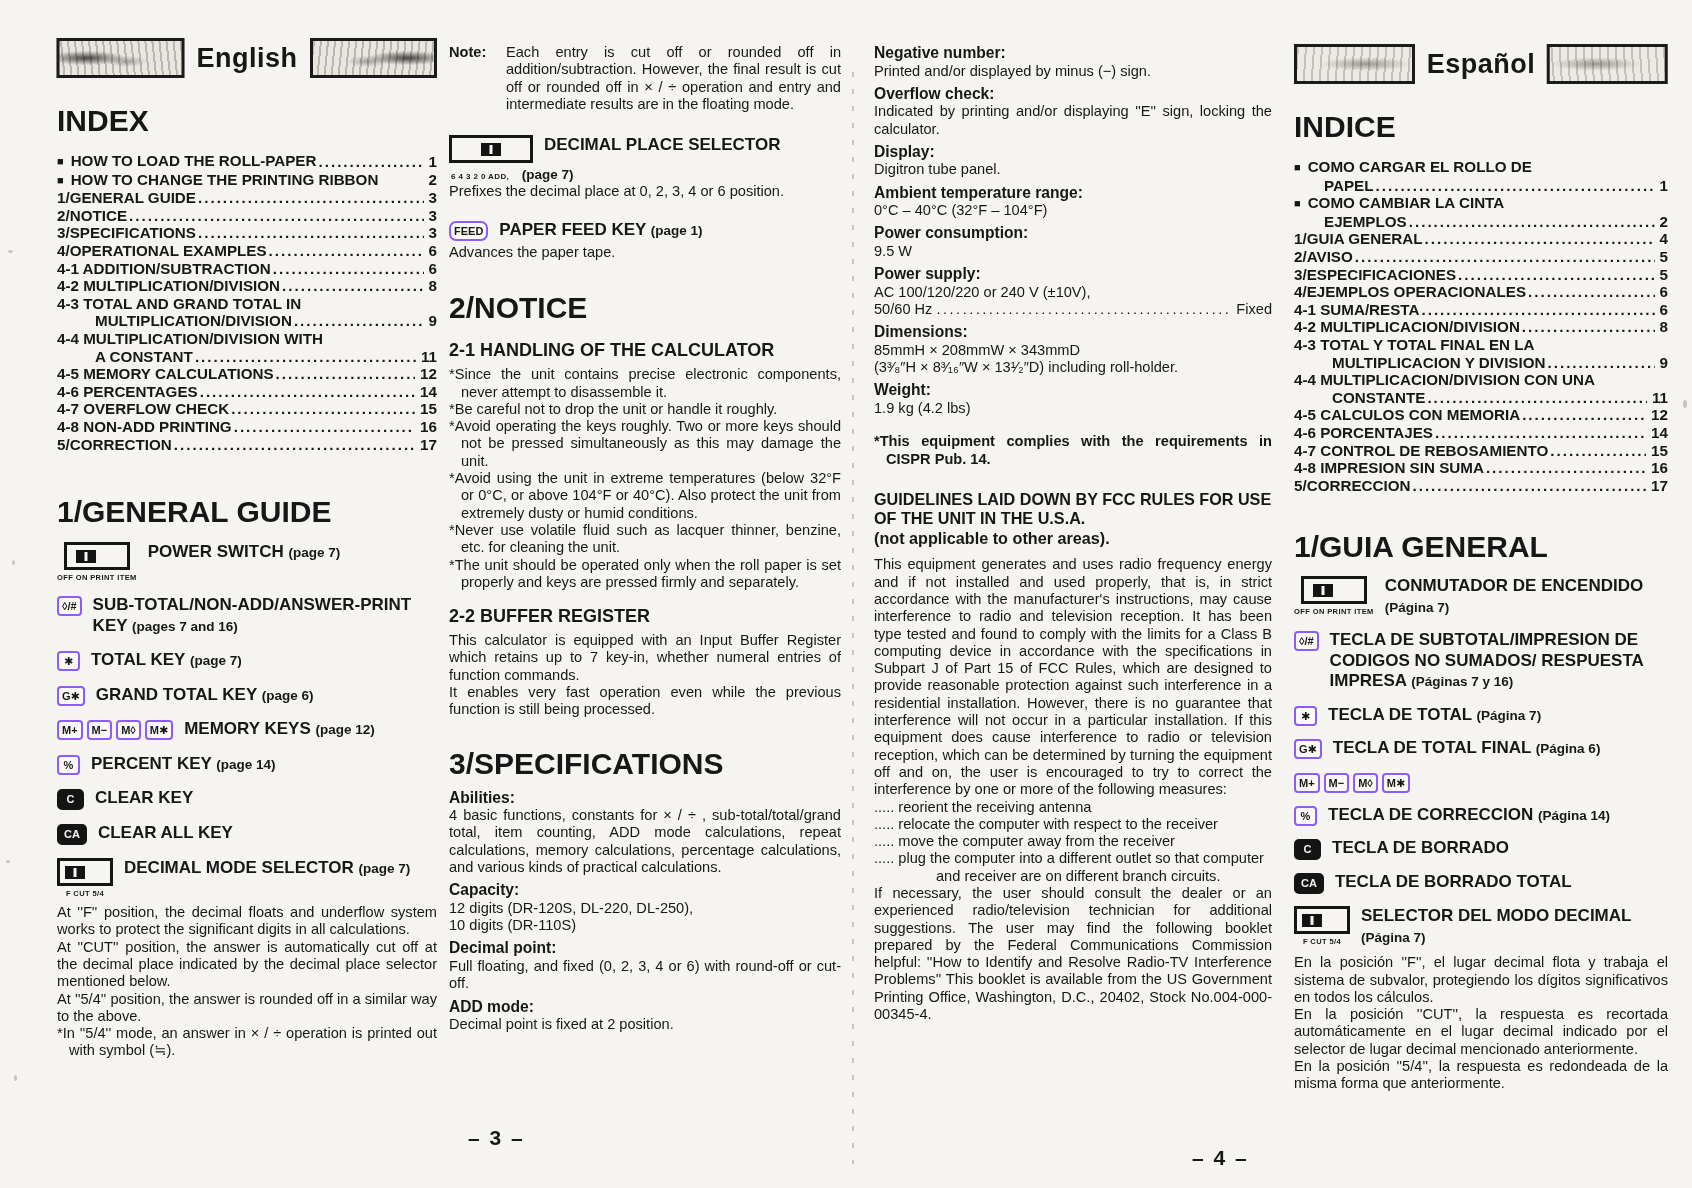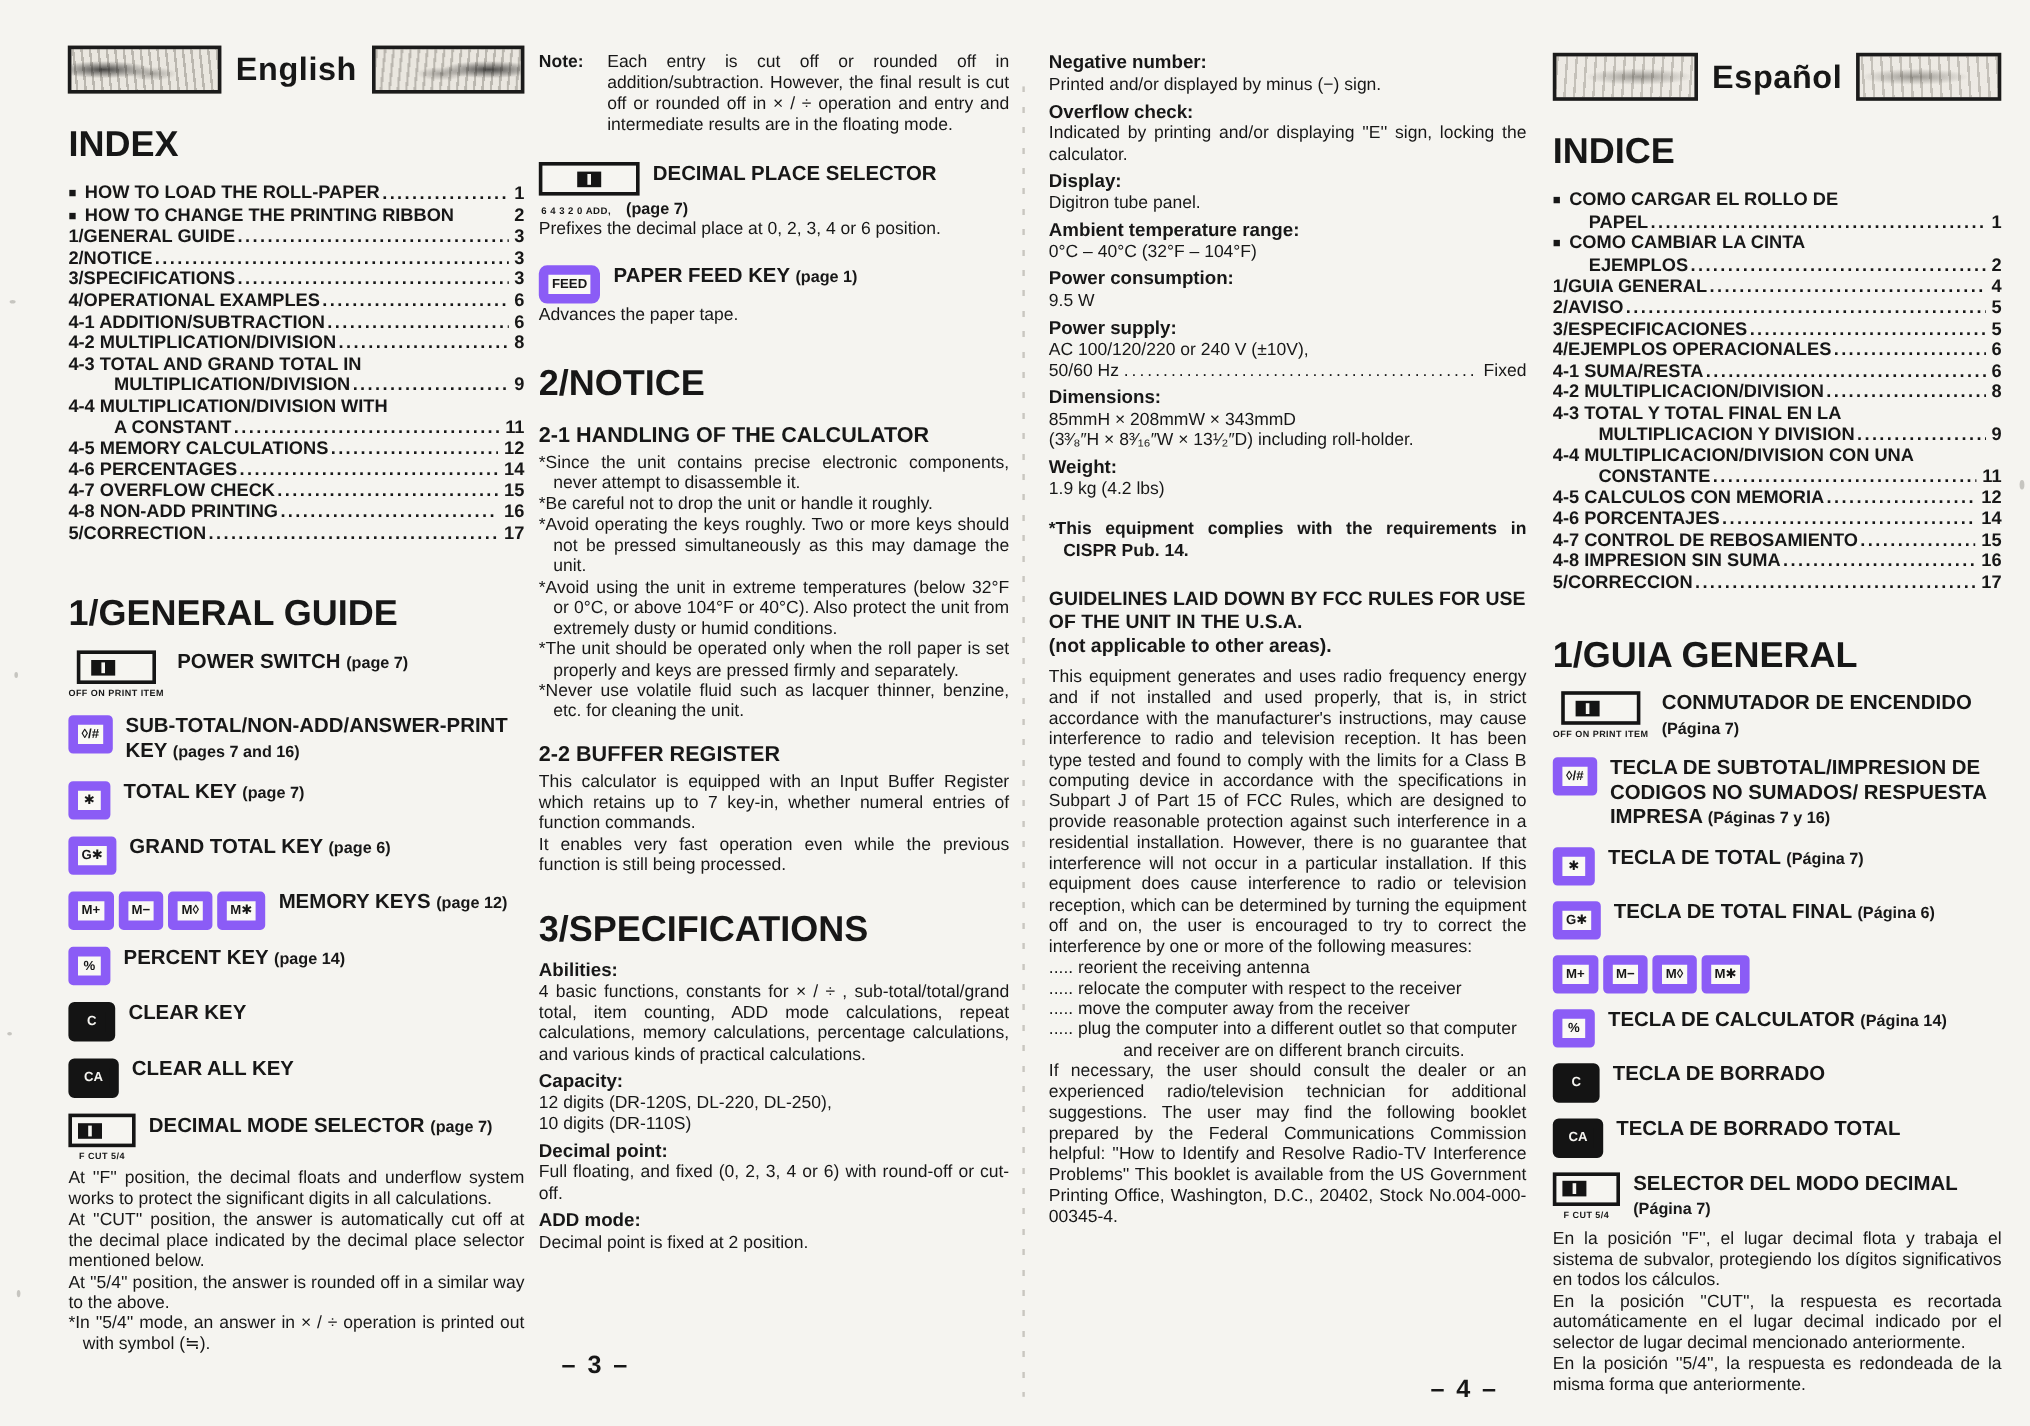--- a/index.html
+++ b/index.html
@@ -51,21 +51,21 @@
   .irow .pg{padding-left:3px;}
   .irow.nodots .dots{visibility:hidden;}
   .irow.indent{padding-left:38px;}
   .irow.indent2{padding-left:30px;}
 
   
   .krow{display:flex;gap:11px;margin:13px 0;align-items:flex-start;}
   #col4 .krow{margin:12px 0;}
   .klabel{flex:1;font-size:17px;font-weight:700;line-height:20.5px;}
   .pageref{font-size:13.5px;font-weight:700;}
-  .keycap{display:inline-block;border:8px solid #8b5cf6;border-radius:4px;padding:0 3px;
+  .keycap{display:inline-block;border:2px solid #8b5cf6;border-radius:4px;padding:0 3px;
     font-size:11px;font-weight:700;line-height:16px;min-width:13px;text-align:center;
     background:#faf9f5;margin-top:1px;}
   .keycap.solid{background:#141414;color:#f5f4f0;border-color:#141414;border-radius:5px;
     padding:1px 5px;line-height:15px;}
   .keygroup{display:flex;gap:4px;}
 
   
   .swicon{flex:0 0 auto;text-align:center;}
   .swbox{width:60px;height:22px;border:3px solid #151515;margin:0 auto;display:flex;align-items:center;background:#f6f5f1;}
   .swbox .knob{width:20px;height:13px;background:#141414;margin-left:9px;position:relative;}
@@ -295,22 +295,22 @@
     </div>
     <div class="p">Advances the paper tape.</div>
 
     <div class="h1" style="margin-top:30px;">2/NOTICE</div>
 
     <div class="h2">2-1  HANDLING OF THE CALCULATOR</div>
     <div class="p star">*Since the unit contains precise electronic components, never attempt to disassemble it.</div>
     <div class="p star">*Be careful not to drop the unit or handle it roughly.</div>
     <div class="p star">*Avoid operating the keys roughly. Two or more keys should not be pressed simultaneously as this may damage the unit.</div>
     <div class="p star">*Avoid using the unit in extreme temperatures (below 32°F or 0°C, or above 104°F or 40°C). Also protect the unit from extremely dusty or humid conditions.</div>
+    <div class="p star">*Never use volatile fluid such as lacquer thinner, benzine, etc. for cleaning the unit.</div>
     <div class="p star">*The unit should be operated only when the roll paper is set properly and keys are pressed firmly and separately.</div>
-    <div class="p star">*Never use volatile fluid such as lacquer thinner, benzine, etc. for cleaning the unit.</div>
 
     <div class="h2">2-2  BUFFER REGISTER</div>
     <div class="p">This calculator is equipped with an Input Buffer Register which retains up to 7 key-in, whether numeral entries of function commands.</div>
     <div class="p">It enables very fast operation even while the previous function is still being processed.</div>
 
     <div class="h1" style="margin-top:28px;">3/SPECIFICATIONS</div>
 
     <div class="spec">
       <div class="speclabel">Abilities:</div>
       <div class="p">4 basic functions, constants for × / ÷ , sub-total/total/grand total, item counting, ADD mode calculations, repeat calculations, memory calculations, percentage calculations, and various kinds of practical calculations.</div>
@@ -514,21 +514,21 @@
       <span class="keygroup">
         <span class="keycap">M+</span>
         <span class="keycap">M−</span>
         <span class="keycap">M◊</span>
         <span class="keycap">M✱</span>
       </span>
     </div>
 
     <div class="krow">
       <span class="keycap">%</span>
-      <div class="klabel"><span>TECLA DE CALCULATOR</span> <span class="pageref">(Página 14)</span></div>
+      <div class="klabel"><span>TECLA DE CORRECCION</span> <span class="pageref">(Página 14)</span></div>
     </div>
 
     <div class="krow">
       <span class="keycap solid">C</span>
       <div class="klabel">TECLA DE BORRADO</div>
     </div>
 
     <div class="krow">
       <span class="keycap solid">CA</span>
       <div class="klabel">TECLA DE BORRADO TOTAL</div>

